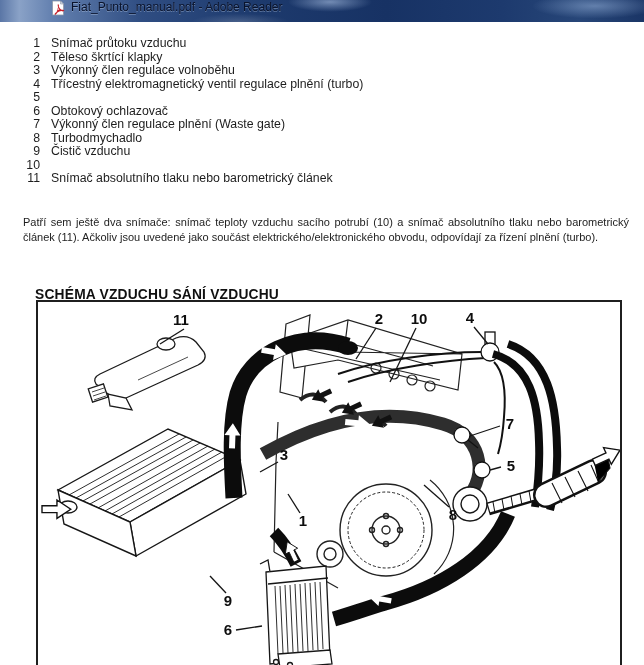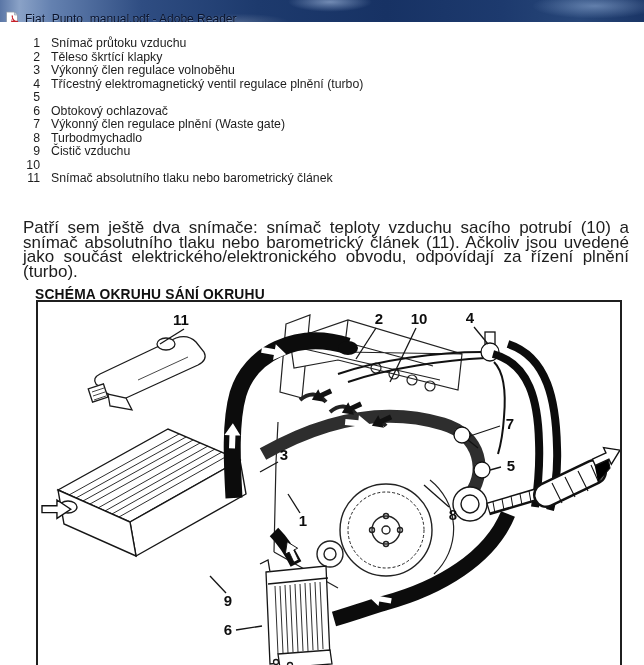--- a/index.html
+++ b/index.html
@@ -1,43 +1,43 @@
 <!DOCTYPE html>
 <html><head>
 <meta charset="utf-8">
 <style>
   html,body{margin:0;padding:0;}
   body{width:644px;height:665px;overflow:hidden;background:#fff;
        font-family:"Liberation Sans",sans-serif;position:relative;}
 
   
   .titlebar{position:absolute;top:0;left:0;width:644px;height:38px;
-    display:flex;align-items:center;box-sizing:border-box;
+    display:flex;align-items:flex-start;box-sizing:border-box;
     border-bottom:1px solid #0e2347;
     background:
       radial-gradient(60px 14px at 330px 2px, rgba(173,196,230,.6), rgba(173,196,230,0) 70%),
       radial-gradient(90px 18px at 595px 6px, rgba(150,178,218,.55), rgba(150,178,218,0) 70%),
       radial-gradient(70px 12px at 240px 22px, rgba(255,255,255,.18), rgba(255,255,255,0) 70%),
-      linear-gradient(90deg,#5a76a6 0%,#8aa2c7 3%,#6481b0 8%,#2f4d82 22%,#1d3a6d 40%,#173264 60%,#1d3a6e 78%,#274678 90%,#1a3566 100%);}
+      linear-gradient(90deg,#5a76a6 0%,#8aa2c7 3%,#6481b0 8%,#2f4d82 22%,#1d3a6d 40%,#173264 60%,#1d3a6e 78%,#274678 90%,#1a3566 100%); padding-left: 46px;}
   .app-icon{width:16px;height:16px;margin:0 5px 0 4px;flex:0 0 auto;}
   .title-text{font-size:12px;color:#0a132b;white-space:nowrap;
     text-shadow:0 1px 0 rgba(210,225,245,.35);}
 
   .chrome-strip{position:absolute;top:22px;left:0;width:644px;height:3px;background:#eef0f3;}
 
   
   .page{position:absolute;top:22px;left:0;width:644px;height:643px;background:#fff;}
 
   .parts-list{position:absolute;left:0;top:15px;width:640px;}
   .p-row{display:flex;line-height:13.55px;font-size:12.3px;color:#1d1d1d;}
   .p-row .num{width:40px;text-align:right;flex:0 0 auto;}
   .p-row .txt{margin-left:11px;white-space:nowrap;}
 
   .paragraph{position:absolute;left:23px;top:182px;width:606px;
-    font-size:17px;line-height:14.6px;text-align:justify;color:#1d1d1d;}
+    font-size:11px;line-height:14.6px;text-align:justify;color:#1d1d1d;}
 
   .heading{position:absolute;left:35px;top:254px;font-size:13.8px;
     font-weight:bold;color:#101010;letter-spacing:.2px;}
 
   
   .diagram{position:absolute;left:36px;top:278px;width:582px;height:365px;
     border:2px solid #1f1f1f;border-bottom:none;box-sizing:content-box;background:#fff;overflow:hidden;}
   .diagram svg{position:absolute;top:0;left:0;}
   .callout{position:absolute;transform:translate(-50%,-50%);
     font-size:15px;font-weight:bold;color:#0d0d0d;line-height:1;}
@@ -97,21 +97,21 @@
         <span class="num">10</span>
       </div>
       <div class="p-row">
         <span class="num">11</span>
         <span class="txt">Snímač absolutního tlaku nebo barometrický článek</span>
       </div>
     </div>
 
   <p class="paragraph">Patří sem ještě dva snímače: snímač teploty vzduchu sacího potrubí (10) a snímač absolutního tlaku nebo barometrický článek (11). Ačkoliv jsou uvedené jako součást elektrického/elektronického obvodu, odpovídají za řízení plnění (turbo).</p>
 
-  <h2 class="heading">SCHÉMA OKRUHU SÁNÍ OKRUHU</h2>
+  <h2 class="heading">SCHÉMA VZDUCHU SÁNÍ VZDUCHU</h2>
 
   <div class="diagram">
     <svg width="582" height="363" viewBox="0 0 582 363">
       <defs>
         <g id="arr">
             <polygon points="0,5 13,5 13,0 25,8 13,16 13,11 0,11"></polygon>
           </g>
       </defs>
 
       <g stroke="#222" fill="none" stroke-width="1.2">

